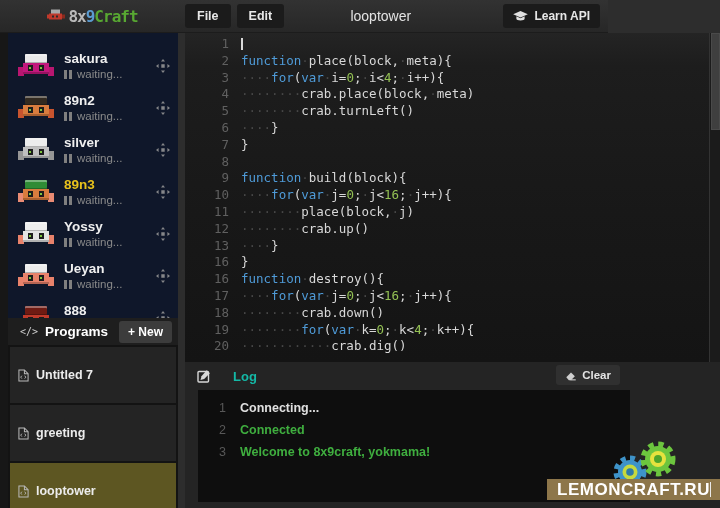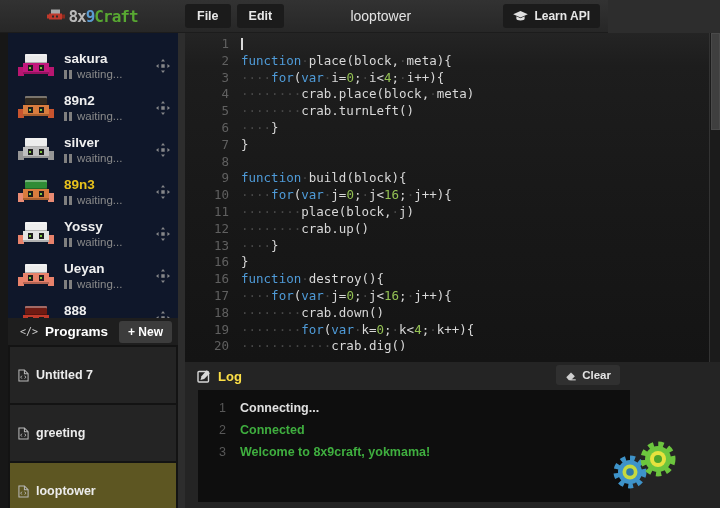--- a/index.html
+++ b/index.html
@@ -65,21 +65,21 @@
   .tk-k{color:var(--keyword);} .tk-n{color:var(--number);} .tk-w{color:#474747;} .tk-d{color:#d8d8d8;}
   .caret{display:inline-block;width:2px;height:12px;background:#d8d8d8;vertical-align:-2px;}
   .scrollbar{position:absolute;right:0;top:0;width:11px;height:329px;background:#1b1b1b;
              border-left:1px solid #333;box-sizing:border-box;}
   .sb-thumb{position:absolute;left:1px;top:0;width:9px;height:97px;background:#3f3f3f;
             border:1px solid #4a4a4a;box-sizing:border-box;}
 
   
   .log-panel{position:absolute;left:185px;top:362px;width:535px;height:146px;background:#242424;}
   .log-header{height:28px;display:flex;align-items:center;padding:0 12px;}
-  .log-title{font-size:13px;font-weight:bold;color:#fde047;margin-left:7px;flex:0;}
+  .log-title{font-size:13px;font-weight:bold;color:#14b8a6;margin-left:22px;flex:0;}
   .clear-btn{position:absolute;right:100px;top:3px;background:#303030;border-radius:3px;
              padding:4px 9px;font-size:11.5px;font-weight:bold;color:#e3e3e3;
              display:flex;align-items:center;gap:5px;}
   .log-box{position:absolute;left:13px;top:28px;width:432px;height:112px;background:#0e0e0e;
            padding-top:7px;box-sizing:border-box;overflow:hidden;}
   .log-row{display:flex;line-height:22px;font-size:12.5px;}
   .log-n{flex:0 0 28px;text-align:right;padding-right:14px;color:#585858;}
   .log-t{font-weight:bold;color:#e0e0e0;}
   .log-t.ok{color:var(--log_ok);}
 
@@ -474,15 +474,19 @@
       <circle cx="18" cy="18" r="12" fill="#3e93c9"></circle>
       <circle cx="18" cy="18" r="7.5" fill="#c6d93f"></circle>
       <circle cx="18" cy="18" r="3.8" fill="#2e7aa8"></circle>
     </svg>
     <svg class="gear green" width="38" height="38" viewBox="0 0 38 38">
       <circle cx="19" cy="19" r="14" fill="none" stroke="#6cc53e" stroke-width="7" stroke-dasharray="5 4.4"></circle>
       <circle cx="19" cy="19" r="13" fill="#6cc53e"></circle>
       <circle cx="19" cy="19" r="8" fill="#e6e23e"></circle>
       <circle cx="19" cy="19" r="4" fill="#4ea52b"></circle>
     </svg>
+    <div class="wm-bar">
+      <span>LEMONCRAFT.RU</span>
+      <span class="wm-caret"></span>
+    </div>
   </div>
 
 </div>
 
 </body></html>

